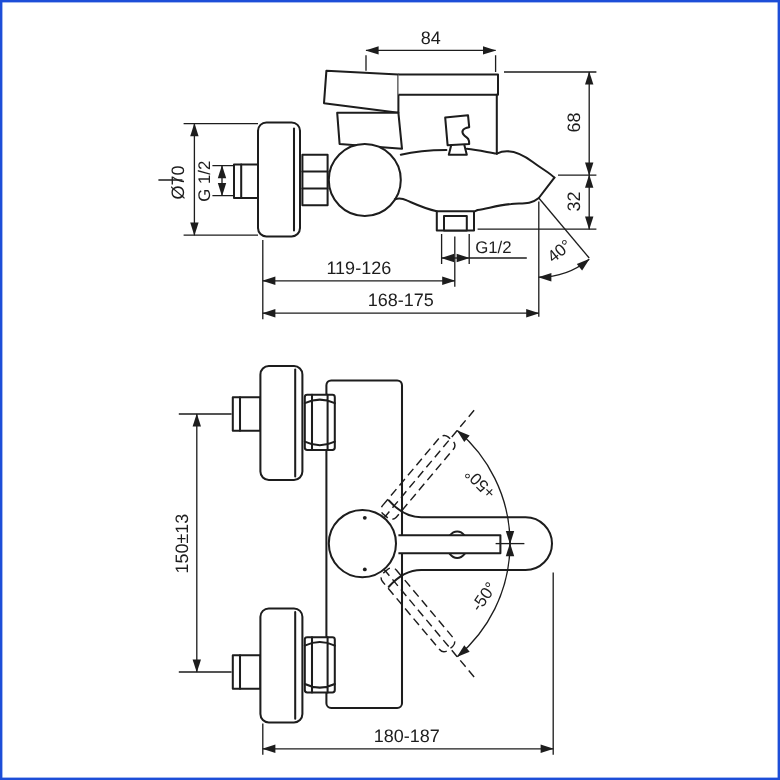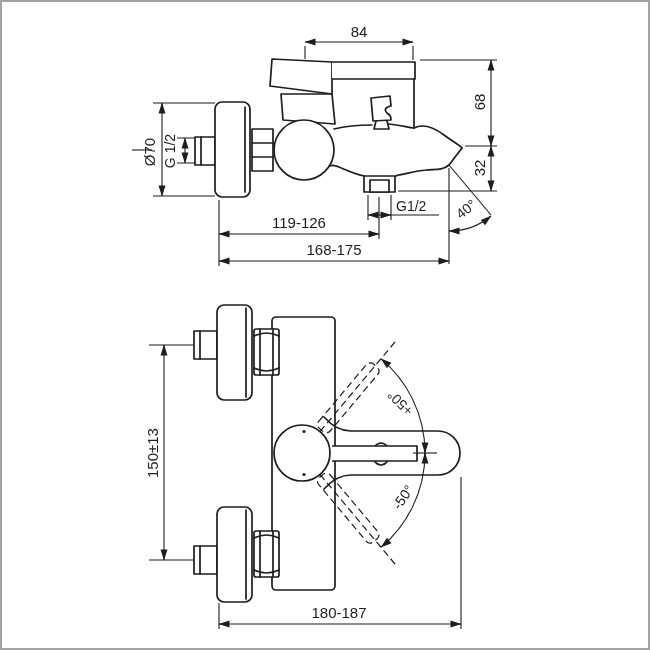--- a/index.html
+++ b/index.html
@@ -1,17 +1,17 @@
 <!DOCTYPE html>
 <html><head>
 <meta charset="utf-8">
 <style>
   html,body{margin:0;padding:0;background:#fff;}
   #canvas{position:relative;width:650px;height:650px;background:#ffffff;box-sizing:border-box;
-          border:2px solid #a3a3a3;overflow:hidden;}
+          border:2px solid #1d4ed8;overflow:hidden;}
   svg{position:absolute;left:0;top:0;}
   .obj  {fill:none;stroke:#1d1d1d;stroke-width:1.7;stroke-linejoin:round;stroke-linecap:round;}
   .objf {fill:#ffffff;stroke:#1d1d1d;stroke-width:1.7;stroke-linejoin:round;}
   .dim  {fill:none;stroke:#1d1d1d;stroke-width:1.1;stroke-linecap:butt;}
   .dash {fill:none;stroke:#1d1d1d;stroke-width:1.2;stroke-dasharray:7 4;}
   .dot  {fill:#1d1d1d;stroke:none;}
   text  {fill:#1d1d1d;font-family:"Liberation Sans",sans-serif;font-size:15px;}
   .tsmall{font-size:14px;}
 </style>
 </head>

